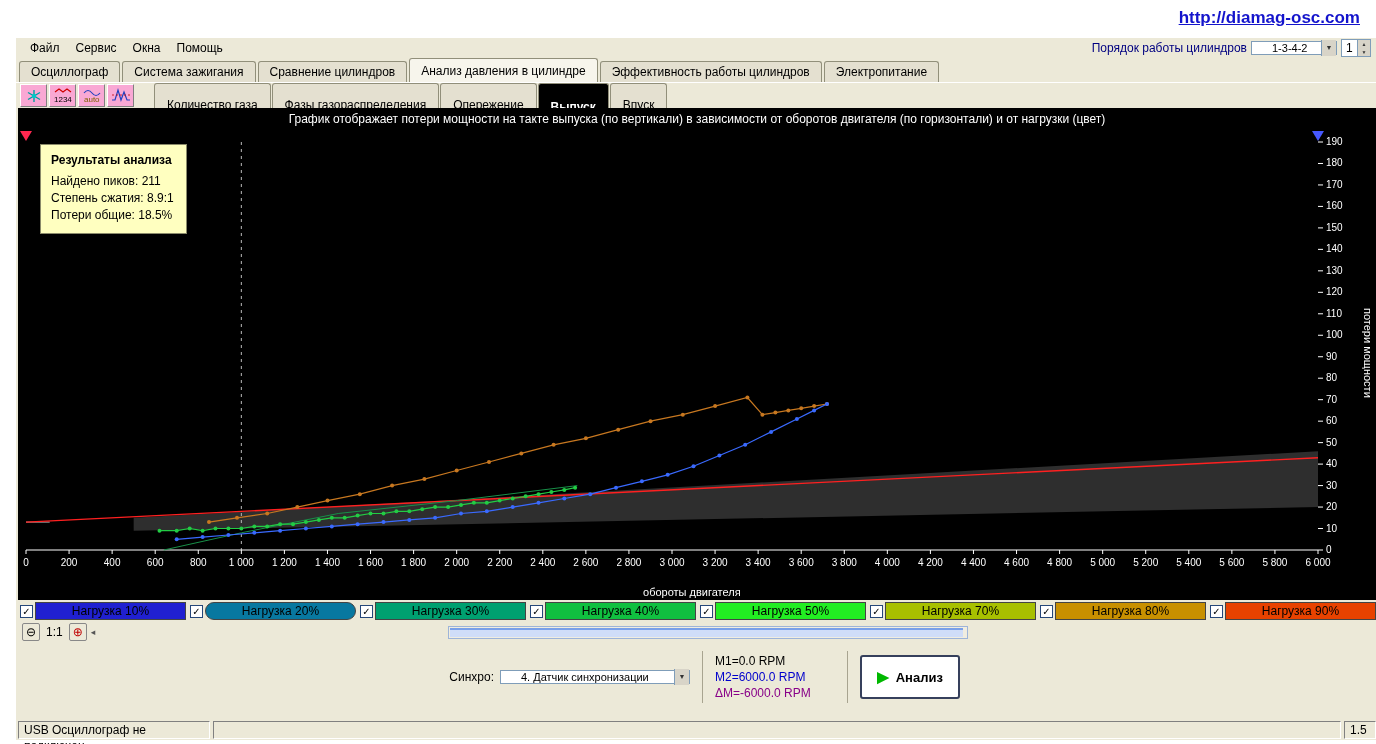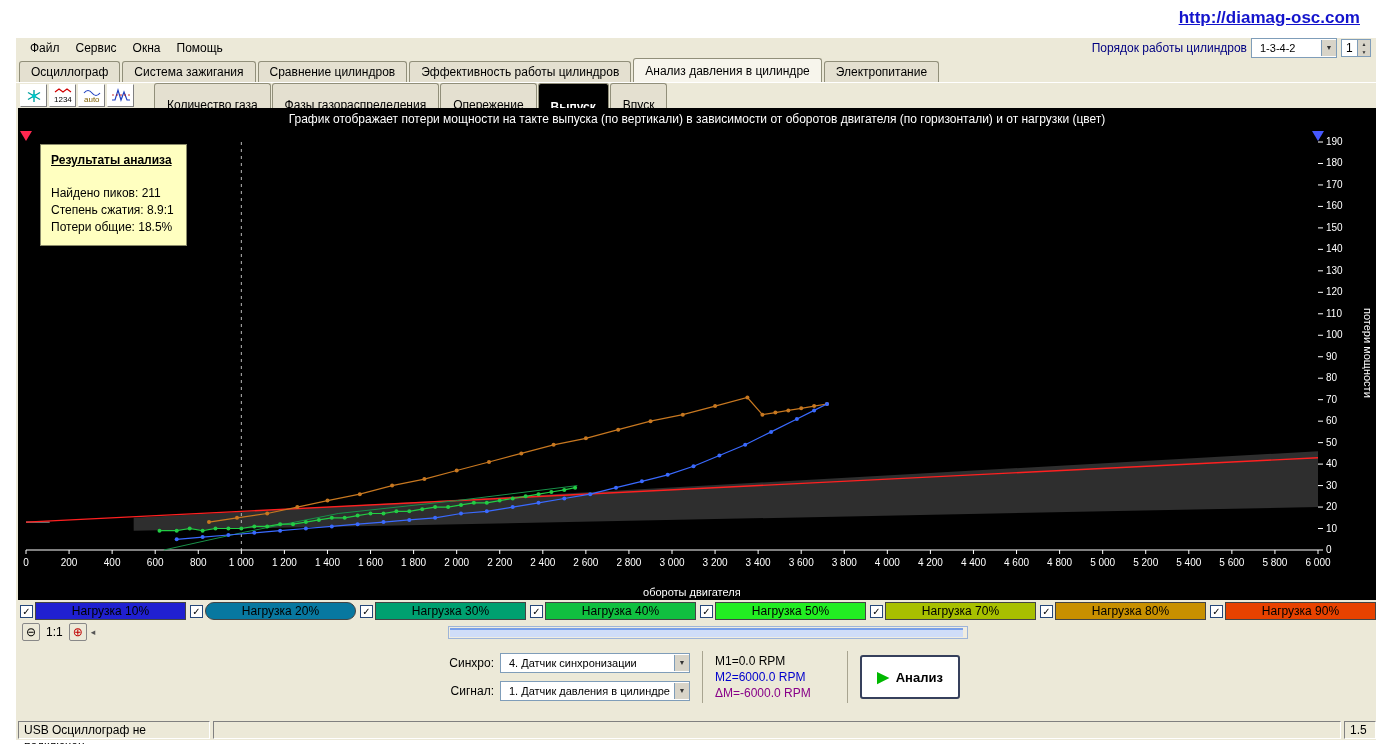--- a/index.html
+++ b/index.html
@@ -8,63 +8,63 @@
   .url { position:absolute; top:8px; right:16px; color:#1414cc; font-weight:bold;
     font-size:17px; text-decoration:underline; cursor:pointer; }
   .window { position:absolute; left:16px; top:38px; width:1362px; height:702px;
     background:#ece9d8; border-right:1px solid #c8c4b4; }
 
   
   .menubar { height:20px; display:flex; align-items:center; padding:0 6px; }
   .menu-item { padding:2px 8px; cursor:default; }
   .cyl-order { margin-left:auto; display:flex; align-items:center; gap:4px; }
   .cyl-label { color:#000080; }
-  .combo { background:#fff; border:1px solid #7f9db9; height:20px; display:flex;
-    align-items:center; padding-left:8px; font-size:11px; }
+  .combo { background:#fff; border:1px solid #7f9db9; height:14px; display:flex;
+    align-items:center; padding-left:20px; font-size:11px; }
   .combo .arrow { margin-left:auto; width:15px; height:16px; background:#d8d4c8;
     border-left:1px solid #7f9db9; font-size:7px; text-align:center; line-height:16px; color:#333; }
   .combo.small { width:86px; }
   .spinner { width:30px; height:18px; background:#fff; border:1px solid #7f9db9;
     display:flex; align-items:center; }
   .spin-val { flex:1; text-align:left; padding-left:4px; }
   .spin-btns { width:13px; display:flex; flex-direction:column; }
   .spin-btns span { height:8px; font-size:5px; line-height:8px; text-align:center;
     background:#d8d4c8; border-left:1px solid #7f9db9; color:#333; }
 
   
   .tabs { height:24px; padding-left:3px; display:flex; align-items:flex-end; }
   .tab { height:21px; line-height:20px; padding:0 11px; background:#e4e0d0;
     border:1px solid #918f7a; border-bottom:none; border-radius:3px 3px 0 0;
     margin-right:2px; cursor:default; }
   .tab.active { background:#f7f5ec; height:24px; line-height:24px; position:relative; z-index:3; }
 
   
   .toolbar { height:26px; display:flex; align-items:center; padding:1px 4px;
     border-top:1px solid #fff; }
-  .icon-btn { width:27px; height:23px; background:#ffffff; border:1px solid;
+  .icon-btn { width:27px; height:23px; background:#f9a8d4; border:1px solid;
     border-color:#fff #808080 #808080 #fff; margin-right:2px; display:inline-flex;
     align-items:center; justify-content:center; cursor:pointer; }
   .subtabs { margin-left:18px; display:flex; align-items:flex-end; height:24px; }
   .subtab { height:20px; line-height:19px; padding:12px 12px; background:#e4e0d0;
     border:1px solid #918f7a; border-bottom:none; border-radius:3px 3px 0 0;
     margin-right:1px; cursor:default; }
   .subtab.active { background:#000; color:#fff; font-weight:bold; height:22px; line-height:22px; }
 
   
   .chart { position:absolute; left:2px; top:70px; width:1358px; height:492px; background:#000; }
   .chart-title { position:absolute; top:4px; left:0; width:100%; text-align:center;
     color:#fff; font-size:12px; }
   #plot-svg { position:absolute; left:0; top:22px; }
   .xlabel { position:absolute; bottom:2px; left:0; width:96%; text-align:center;
     color:#fff; font-size:11px;padding-left:44px; }
   .ylabel { position:absolute; right:2px; top:200px; color:#fff; font-size:11px;
     writing-mode:vertical-rl; }
   .results { position:absolute; left:22px; top:36px; background:#ffffc0;
     border:1px solid #8a8a6a; padding:7px 12px 9px 10px; line-height:17px; }
-  .r-title { font-weight:bold; text-decoration:underline; margin-bottom:16px; }
+  .r-title { font-weight:bold; margin-bottom:4px; }
 
   
   .legend { position:absolute; left:2px; top:563px; width:1358px; height:20px;
     display:flex; gap:2px; }
   .legend-item { flex:1; display:flex; align-items:center; background:#ece9d8; }
   .cb { width:13px; height:13px; background:#fff; border:1px solid #25477a;
     margin:0 2px; font-size:10px; line-height:12px; text-align:center; cursor:pointer; }
   .cb::after { content:"✓"; }
   .lbar { flex:1; height:18px; line-height:17px; text-align:center; font-size:12px;
     color:#000; border:1px solid #444; cursor:pointer; }
@@ -133,22 +133,22 @@
           <span>▼</span>
         </span>
       </div>
     </div>
   </div>
 
   <div class="tabs">
       <span class="tab">Осциллограф</span>
       <span class="tab">Система зажигания</span>
       <span class="tab">Сравнение цилиндров</span>
+      <span class="tab active">Анализ давления в цилиндре</span>
       <span class="tab">Эффективность работы цилиндров</span>
-      <span class="tab active">Анализ давления в цилиндре</span>
       <span class="tab">Электропитание</span>
     </div>
 
   <div class="toolbar">
     <button class="icon-btn">
       <svg width="18" height="16">
         <path d="M9 2 L9 14 M3 4.5 L15 11.5 M15 4.5 L3 11.5" stroke="#00a0a0" stroke-width="1.4" fill="none"></path>
         <circle cx="9" cy="8" r="2.2" fill="#00c8c8"></circle>
       </svg>
     </button>
@@ -437,27 +437,20 @@
 
   <div class="controls">
     <div class="combo-rows">
       <div class="crow">
         <span class="lbl">Синхро:</span>
         <div class="combo">
           <span>4. Датчик синхронизации</span>
           <span class="arrow">▼</span>
         </div>
       </div>
-      <div class="crow">
-        <span class="lbl">Сигнал:</span>
-        <div class="combo">
-          <span>1. Датчик давления в цилиндре</span>
-          <span class="arrow">▼</span>
-        </div>
-      </div>
     </div>
     <div class="vsep"></div>
     <div class="m-block">
       <div class="m1">M1=0.0 RPM</div>
       <div class="m2">M2=6000.0 RPM</div>
       <div class="dm">ΔM=-6000.0 RPM</div>
     </div>
     <div class="vsep"></div>
     <button class="analyze">
       <span class="play">▶</span>

